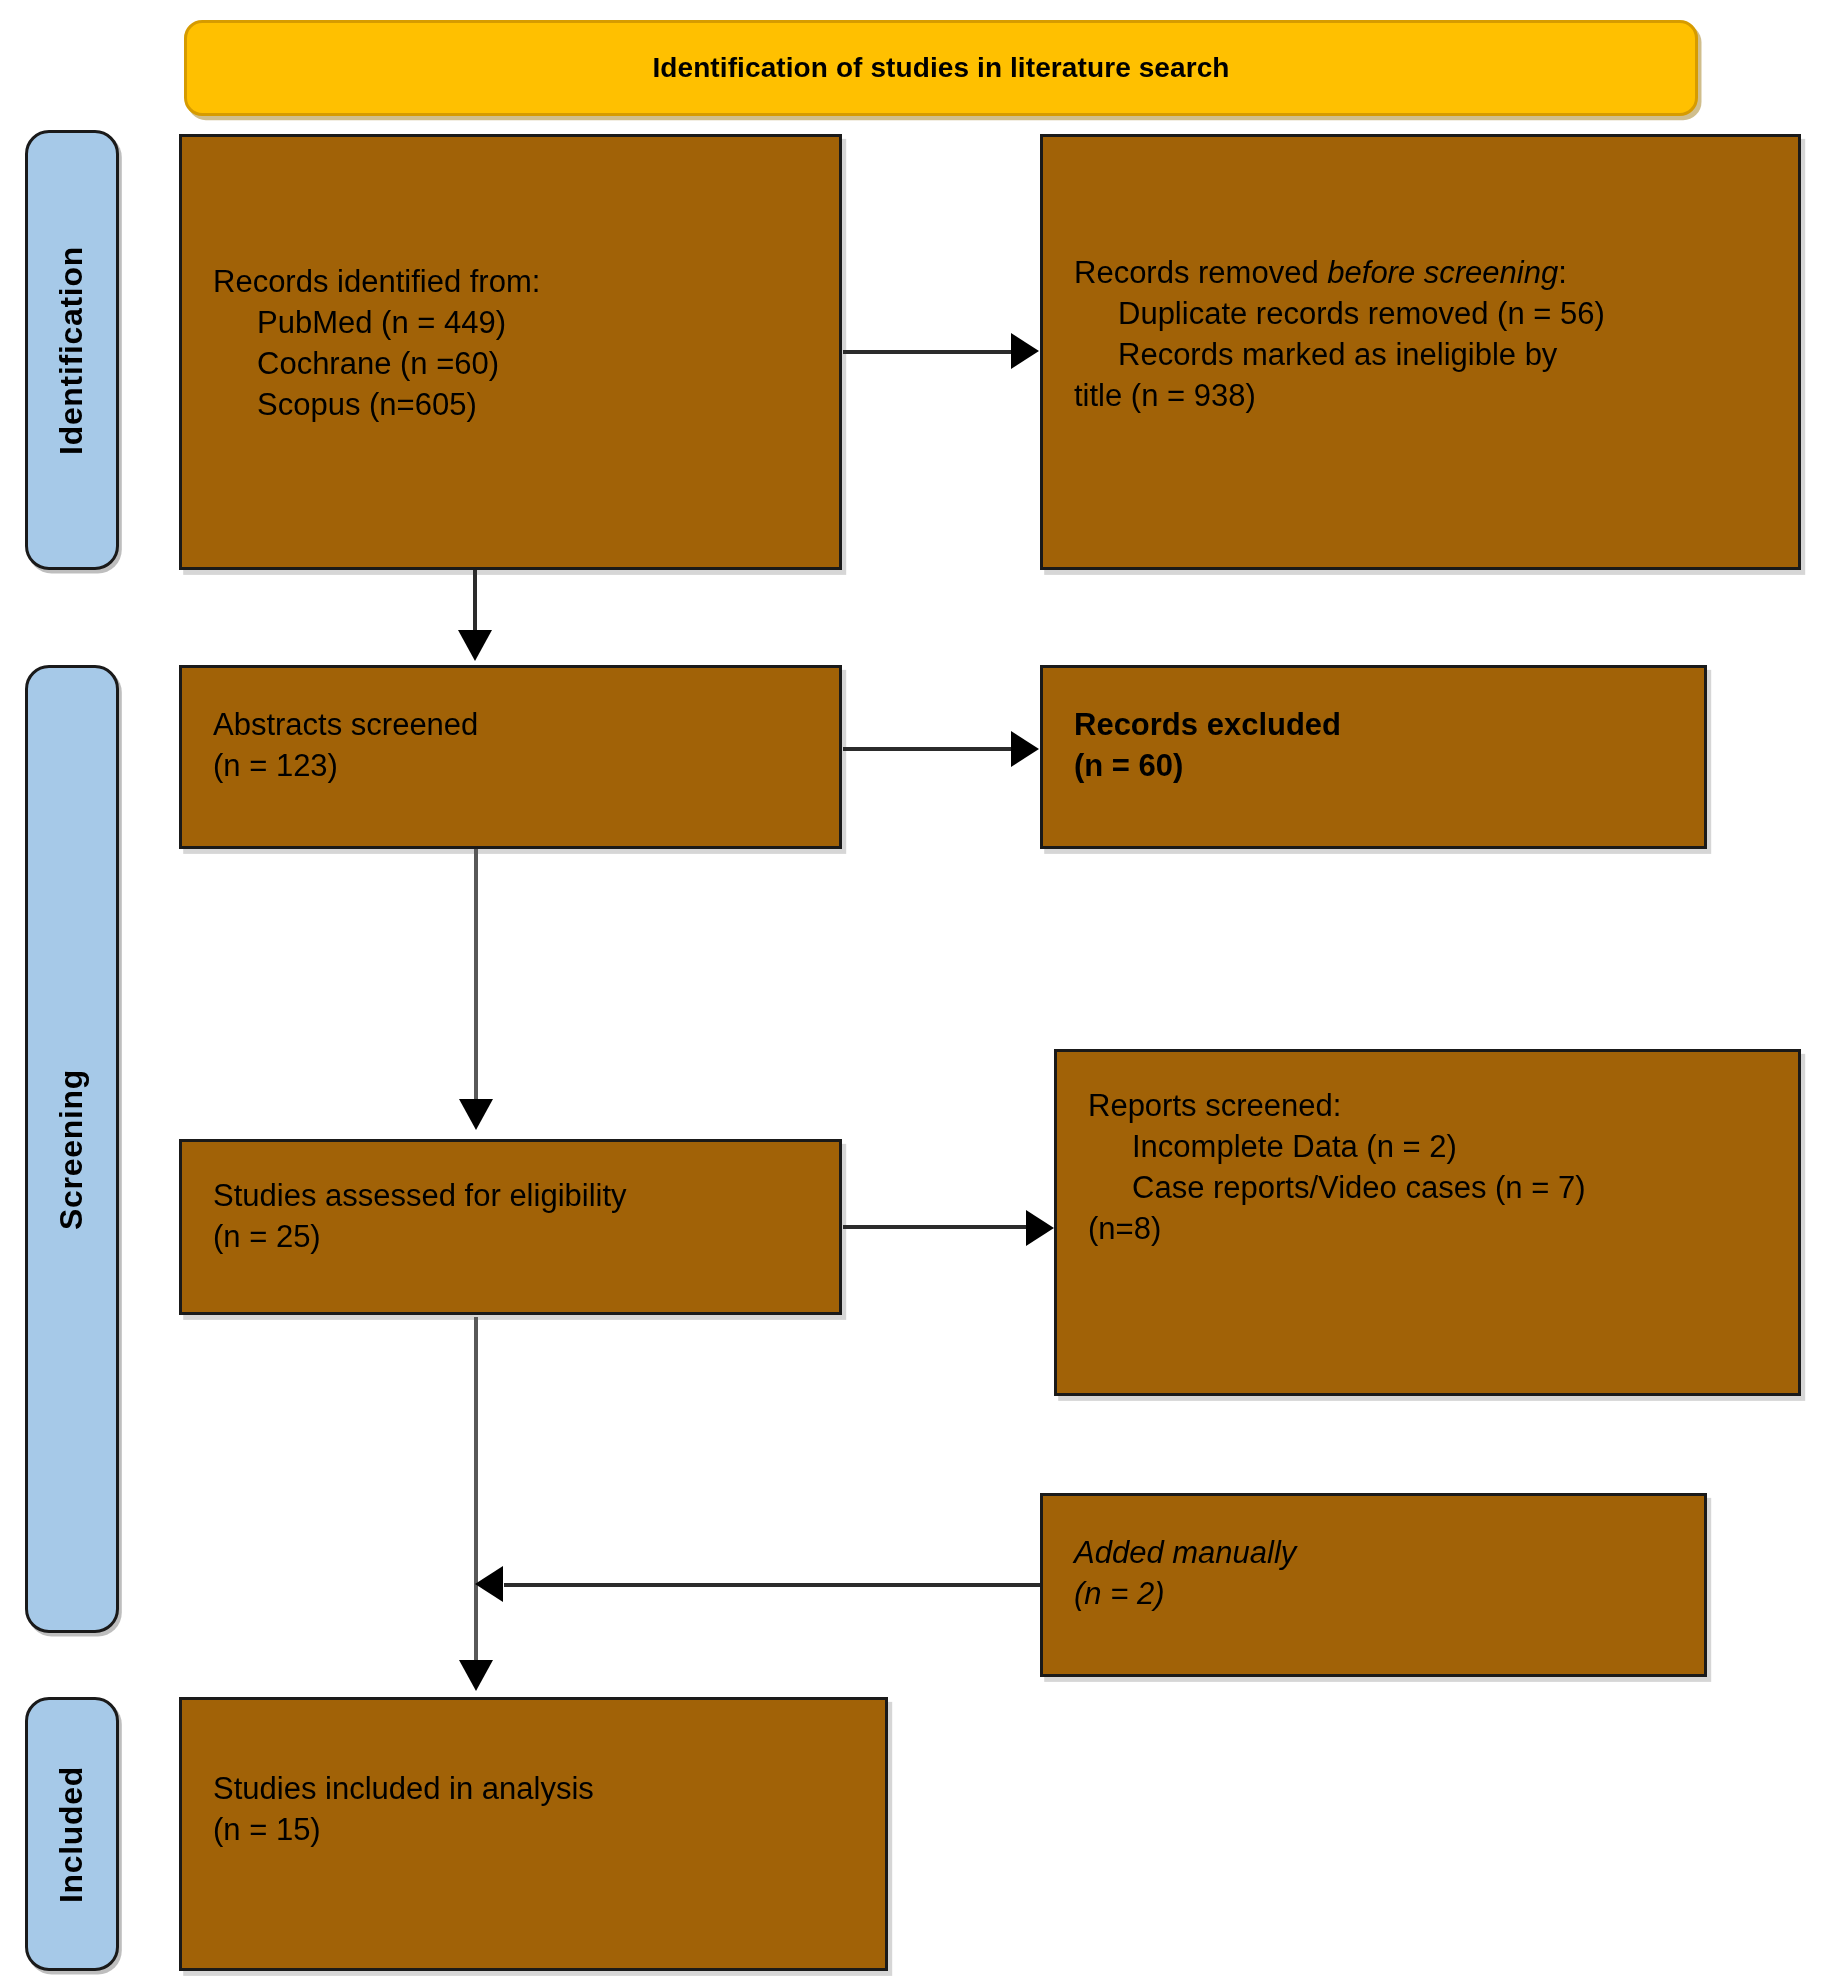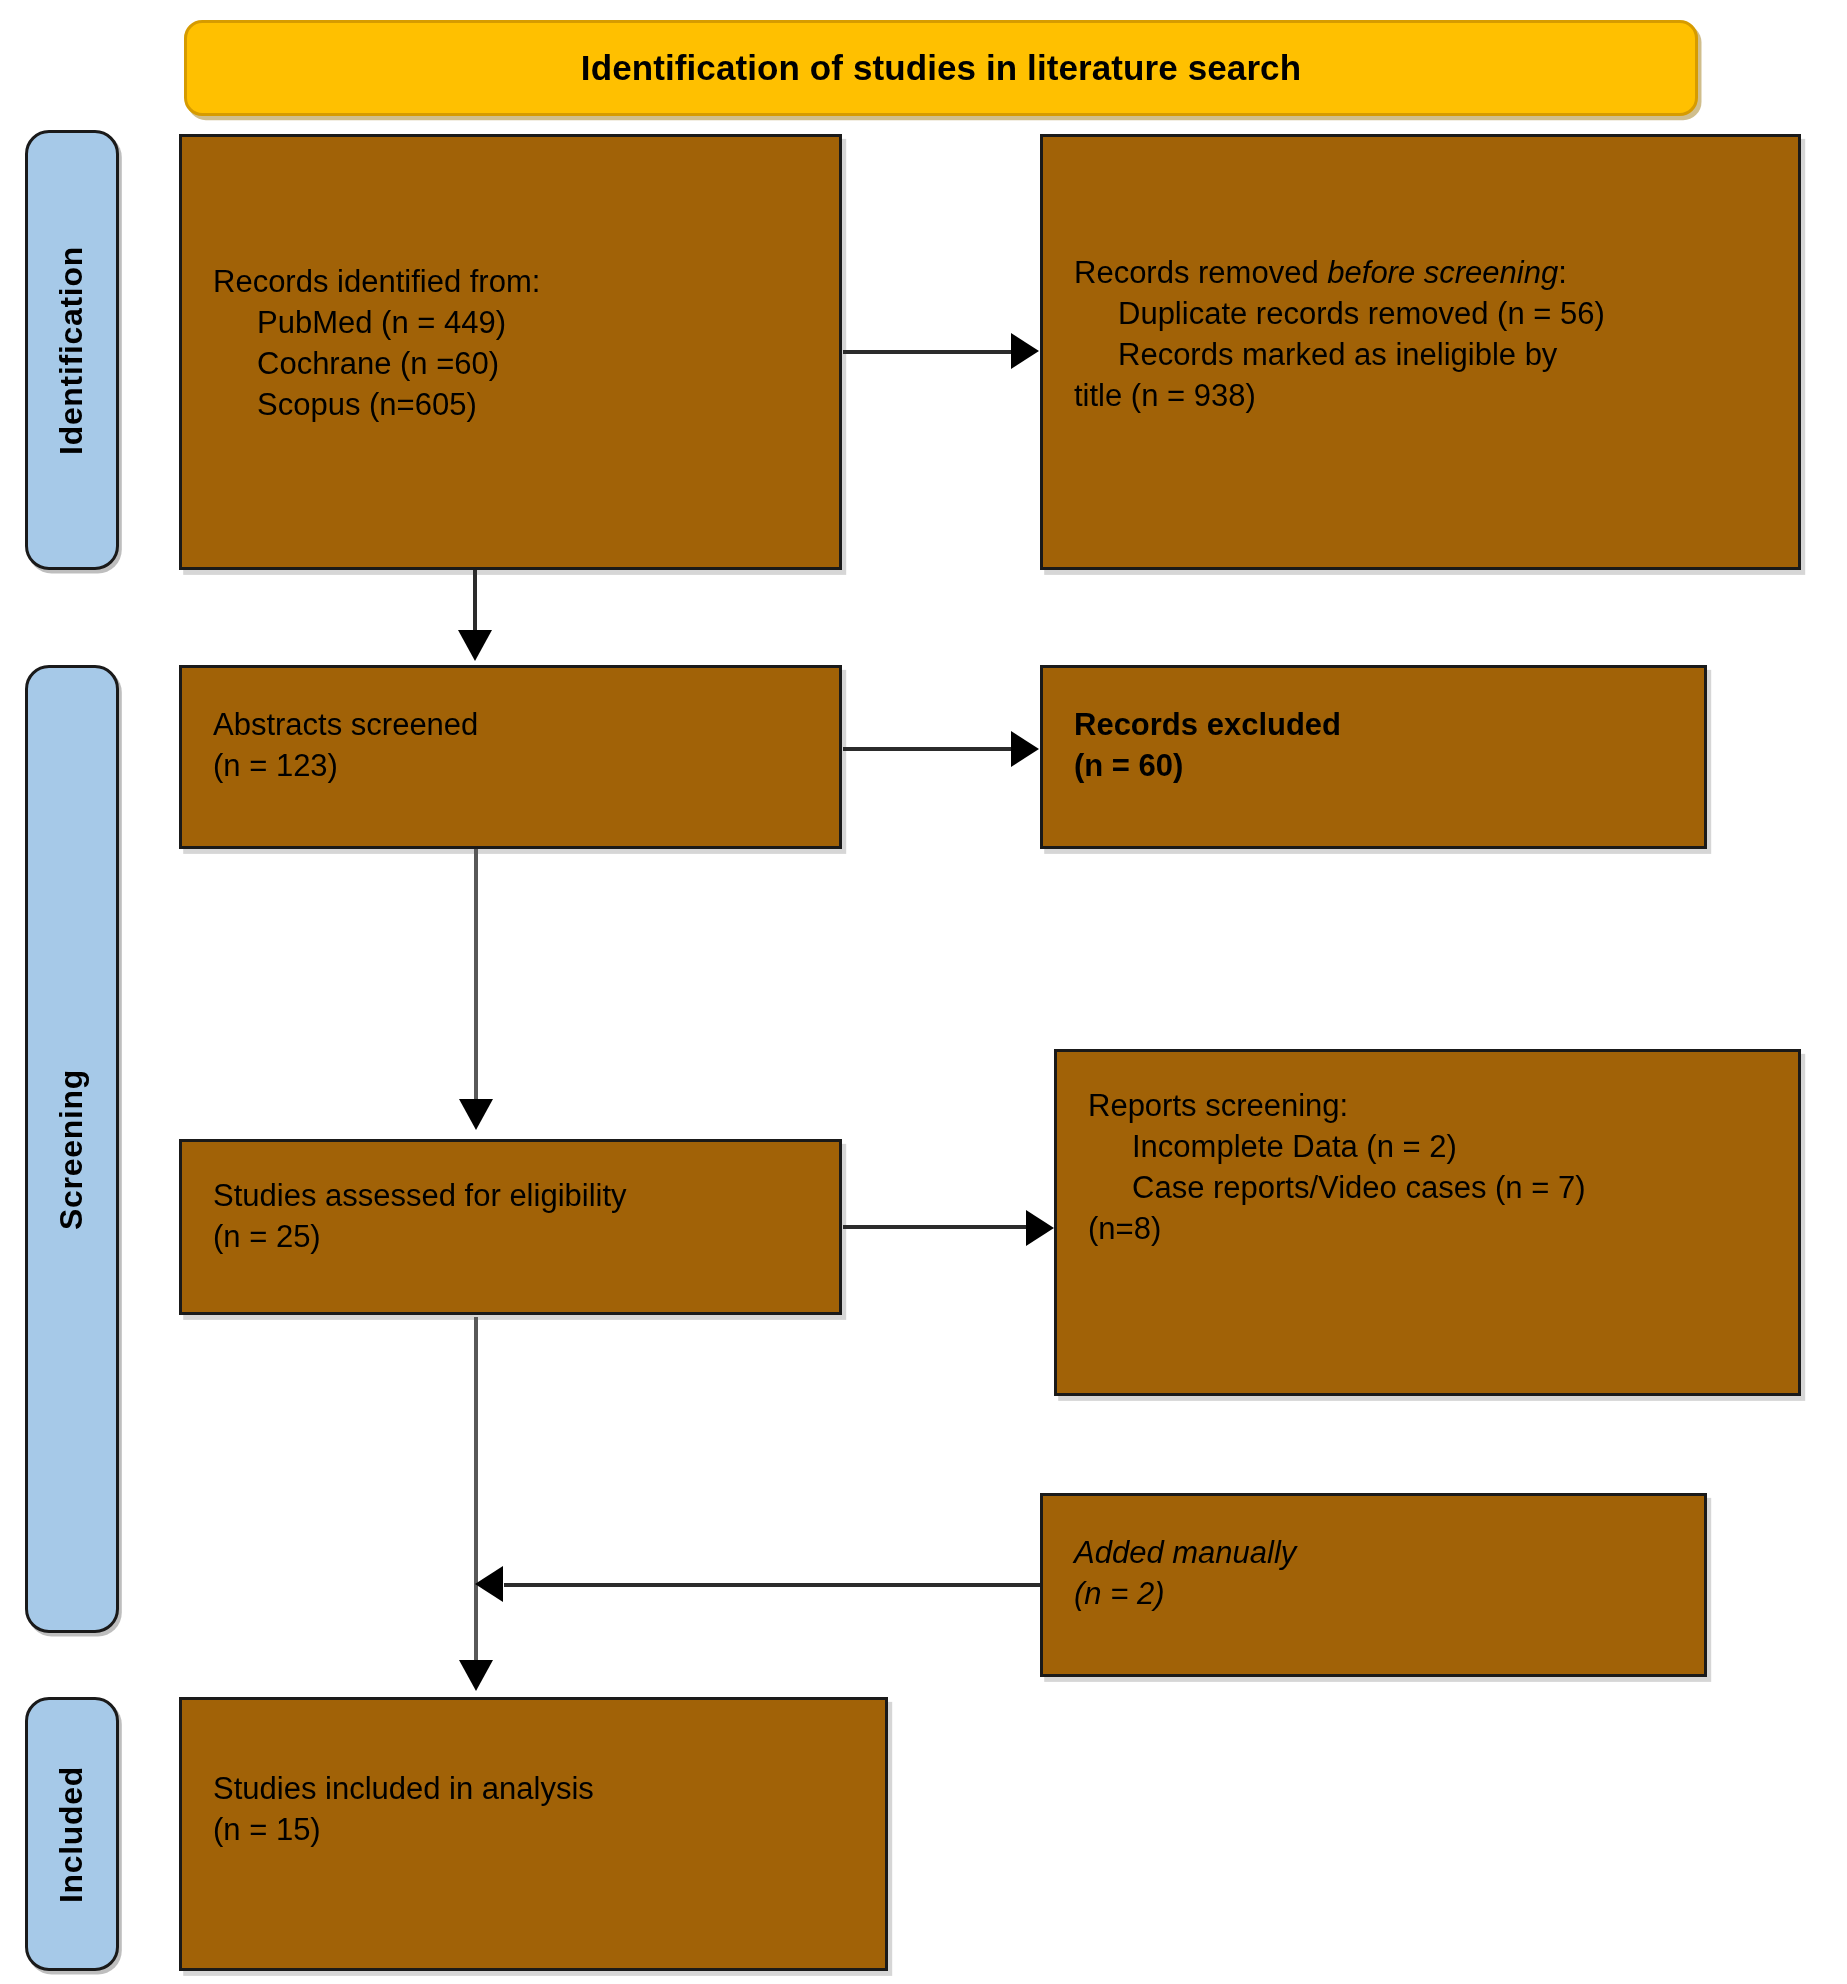--- a/index.html
+++ b/index.html
@@ -28,21 +28,21 @@
     background: #ffc000;
     border: 3.5px solid #d69b00;
     border-radius: 18.3px;
     box-sizing: border-box;
     display: flex;
     align-items: center;
     justify-content: center;
     box-shadow: 3.5px 4.2px 0 rgba(150,110,0,0.45);
   }
   .title-banner .title-text {
-    font-size: 35px;
+    font-size: 28px;
     font-weight: bold;
     color: #000000;
     letter-spacing: 0.1px;
     text-align: center;
   }
 
   
   .stage-band {
     position: absolute;
     left: 24.6px;
@@ -198,21 +198,21 @@
 
   <div class="pbox" id="box-eligibility">
     <div class="box-body">
       <div class="line">Studies assessed for eligibility</div>
       <div class="line">(n = 25)</div>
     </div>
   </div>
 
   <div class="pbox" id="box-reports-excl">
     <div class="box-body">
-      <div class="line">Reports screening:</div>
+      <div class="line">Reports screened:</div>
       <div class="line indent">Incomplete Data (n = 2)</div>
       <div class="line indent">Case reports/Video cases (n = 7)</div>
       <div class="line">(n=8)</div>
     </div>
   </div>
 
   <div class="pbox" id="box-added">
     <div class="box-body">
       <div class="line">Added manually</div>
       <div class="line">(n = 2)</div>

